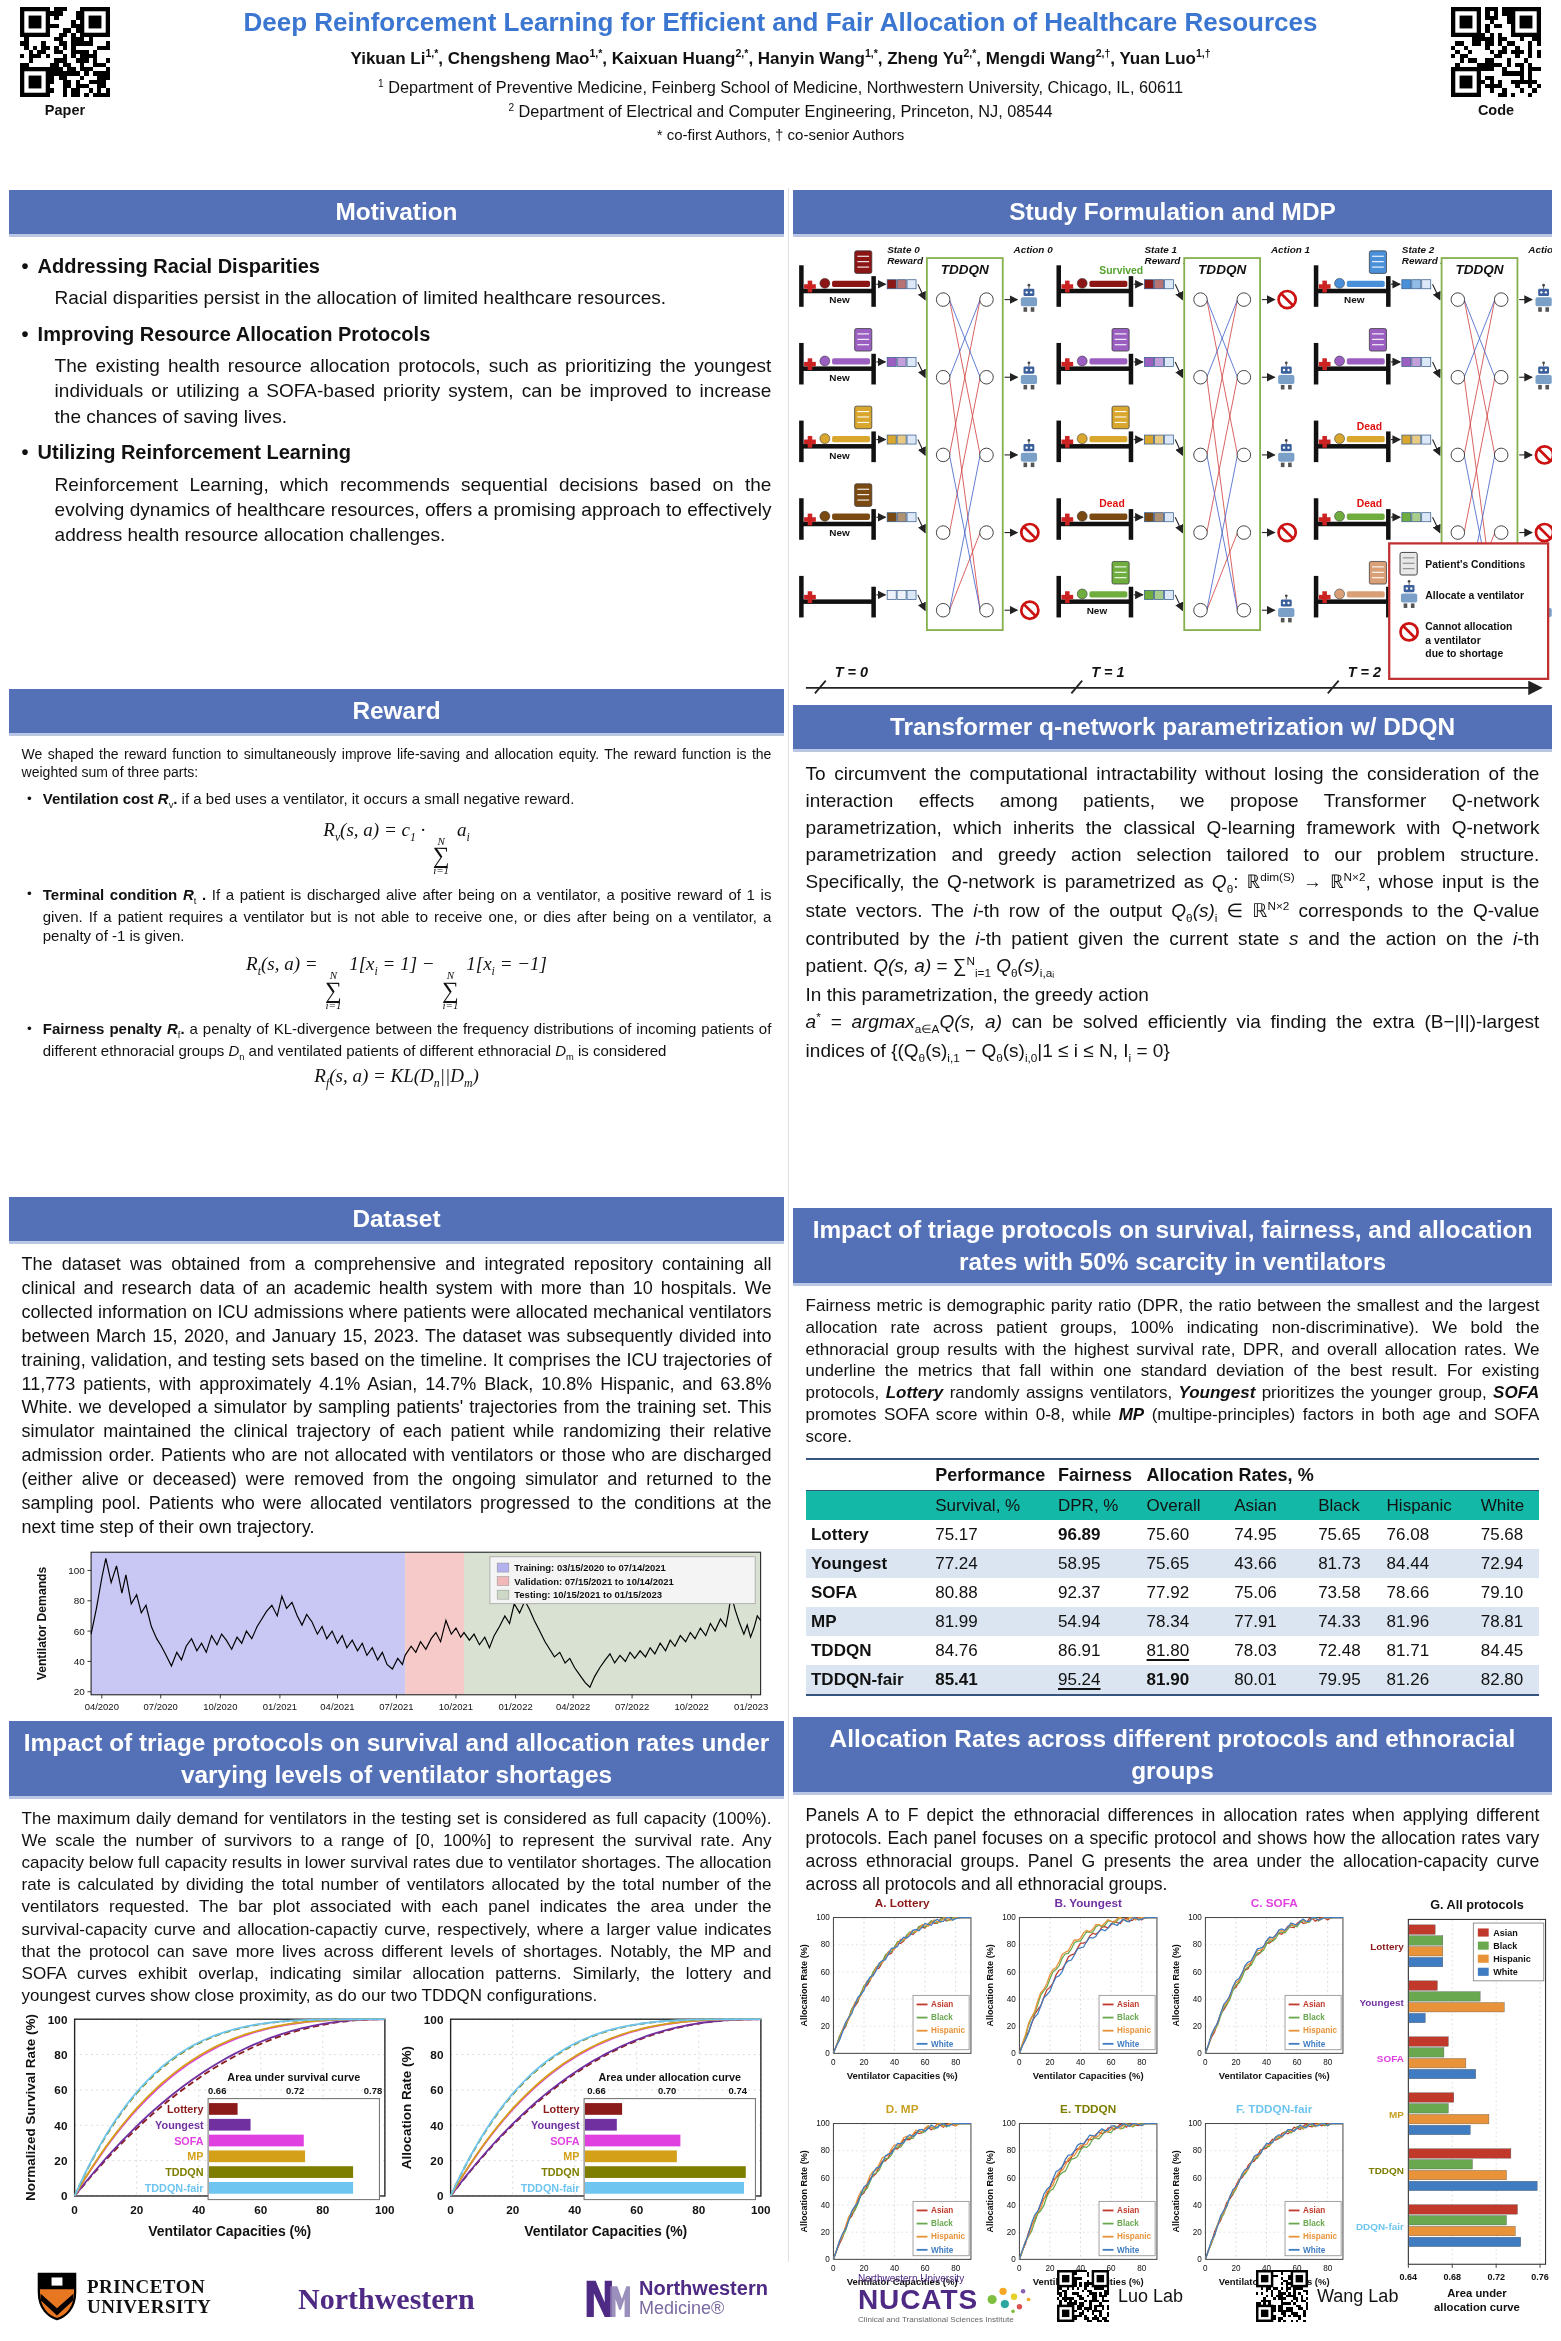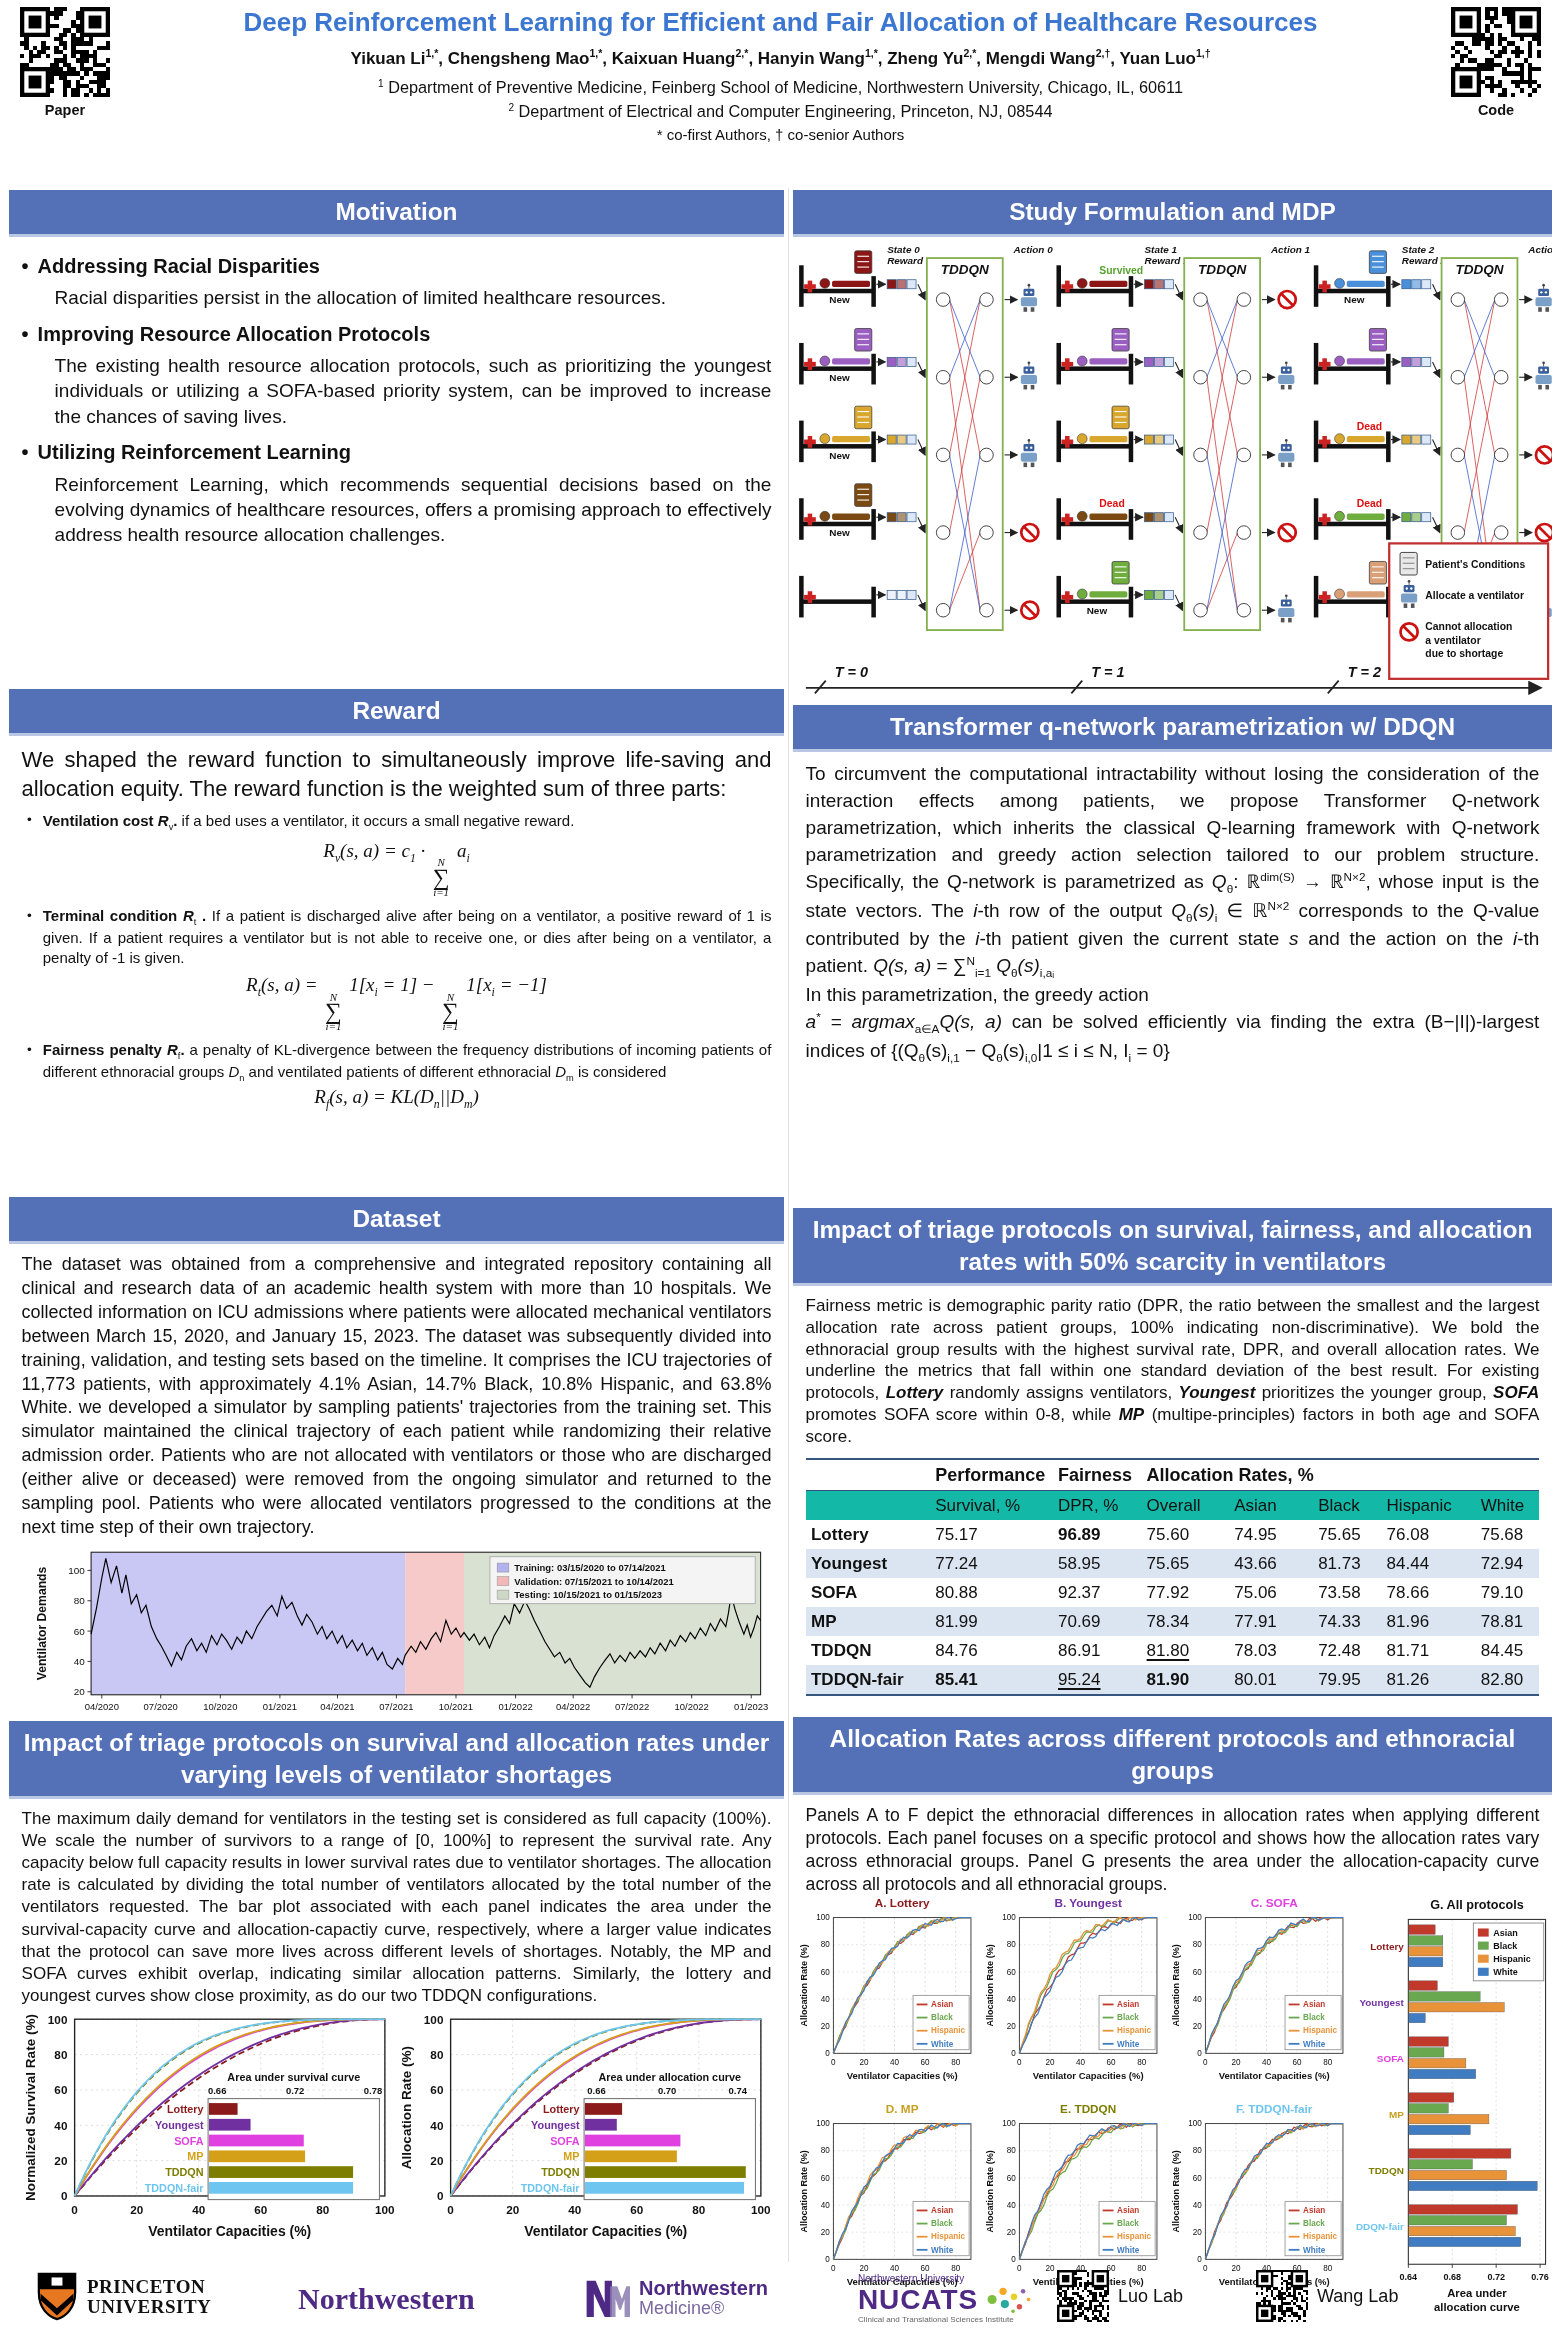--- a/index.html
+++ b/index.html
@@ -17,21 +17,21 @@
   .qrbox .lbl{font-weight:bold;font-size:14.5px;margin-top:1.8px;}
   span.t{}
   span.i{font-style:italic;}
   span.b{font-weight:bold;}
   span.bi{font-weight:bold;font-style:italic;}
   sub.m,sup.m{font-size:62%;}
   .mot-item{margin:9px 0 12.6px 0;}
   .mot-head{font-size:20px;font-weight:bold;margin:5.4px 0 7.2px 0;}
   .mot-head .dot{margin-right:9px;}
   .mot-body{font-size:19px;line-height:1.33;margin-left:33px;text-align:justify;}
-  .reward-intro{font-size:22px;line-height:1.33;text-align:justify;margin-bottom:7.2px;}
+  .reward-intro{font-size:14px;line-height:1.33;text-align:justify;margin-bottom:7.2px;}
   .rb{display:flex;margin:5.4px 0 1.8px 0;}
   .rb .dot{font-size:13.6px;margin:1.8px 11px 0 5.4px;}
   .rb .rb-text{font-size:15px;line-height:1.3;text-align:justify;flex:1;}
   .formula{text-align:center;font-family:"Liberation Serif",serif;font-style:italic;font-size:19px;margin:7.2px 0 9px 0;}
   .sum{display:inline-flex;flex-direction:column;align-items:center;vertical-align:-0.5em;line-height:0.85;margin:0 2.7px;font-style:normal;}
   .sum .lim{font-size:11px;font-style:italic;}
   .sum .sig{font-size:23.5px;}
   .ds-body{font-size:18px;line-height:1.33;}
   .sh-body{font-size:17px;line-height:1.3;}
   .tx-body{font-size:19px;line-height:1.42;}
@@ -1102,21 +1102,21 @@
             <td>92.37</td>
             <td>77.92</td>
             <td>75.06</td>
             <td>73.58</td>
             <td>78.66</td>
             <td>79.10</td>
           </tr>
         <tr>
             <td class="rowlab">MP</td>
             <td>81.99</td>
-            <td>70.69</td>
+            <td>54.94</td>
             <td>78.34</td>
             <td>77.91</td>
             <td>74.33</td>
             <td>81.96</td>
             <td>78.81</td>
           </tr>
         <tr>
             <td class="rowlab">TDDQN</td>
             <td>84.76</td>
             <td>86.91</td>

